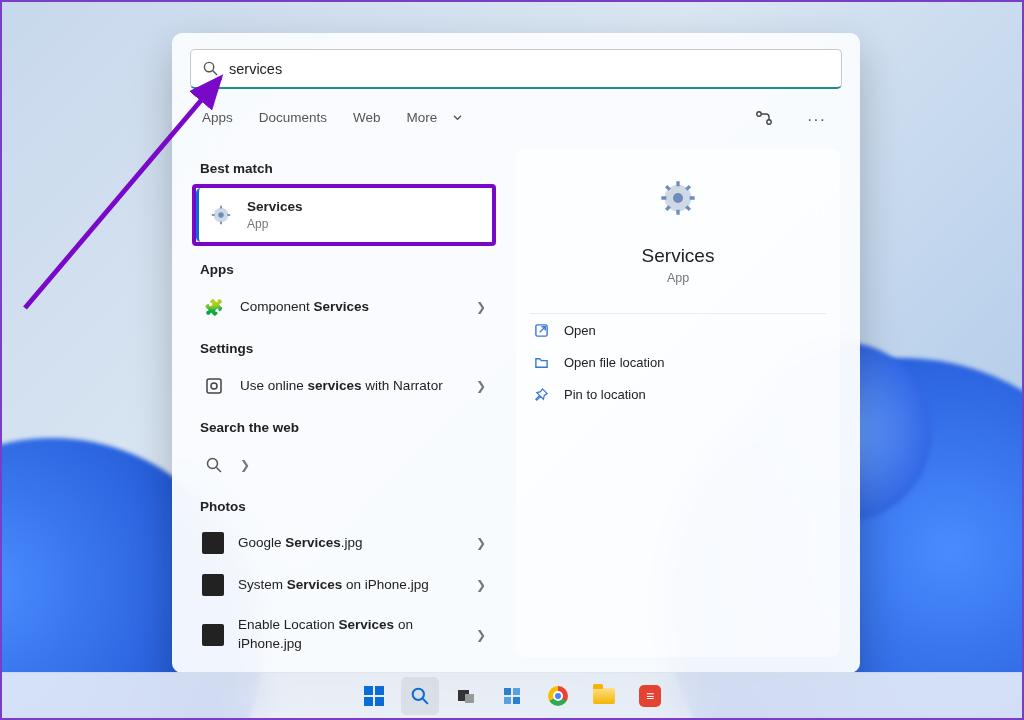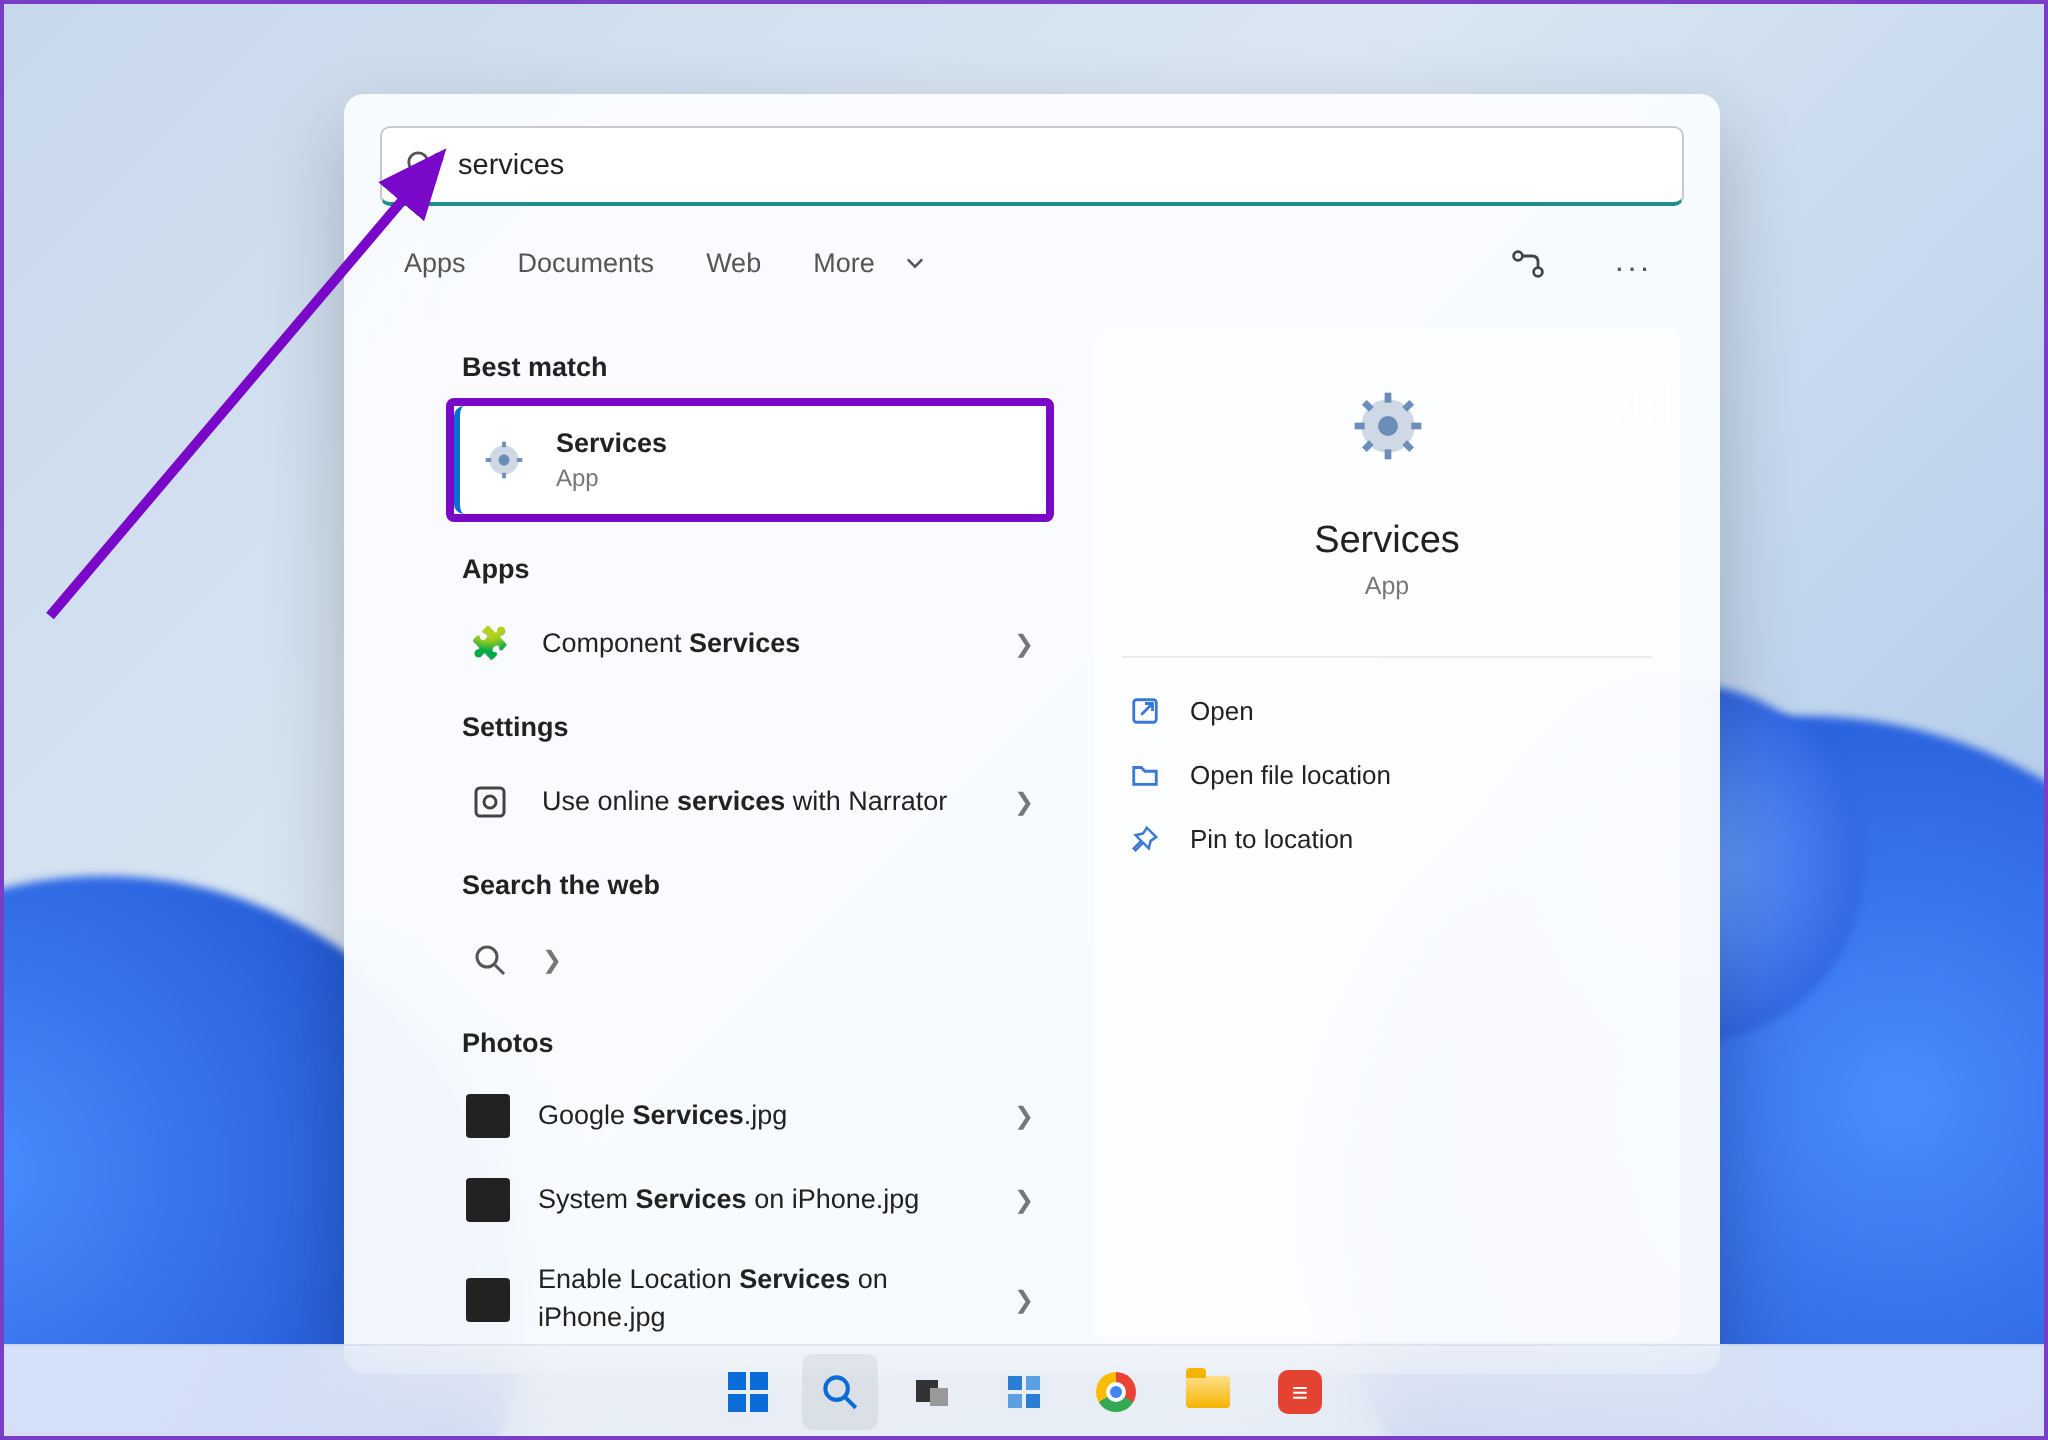--- a/index.html
+++ b/index.html
@@ -10,21 +10,21 @@
     border: 2px solid #7a3ec6;
   }
   
   .bloom { position: absolute; border-radius: 50%; filter: blur(2px); }
   .bloom.b1 { width: 420px; height: 420px; background: radial-gradient(circle at 35% 35%, #4a8cff 0%, #1b4fce 70%); left: -160px; bottom: -140px; }
   .bloom.b2 { width: 480px; height: 480px; background: radial-gradient(circle at 60% 40%, #4a8cff 0%, #1b4fce 70%); right: -120px; bottom: -120px; }
   .bloom.b3 { width: 180px; height: 180px; background: radial-gradient(circle at 50% 50%, #6aa1ff 0%, #2a5fe0 80%); right: 90px; top: 340px; }
 
   
   .panel {
-    position: absolute; left: 170px; top: 45px; width: 688px; height: 640px;
+    position: absolute; left: 170px; top: 31px; width: 688px; height: 640px;
     background: rgba(250,252,254,0.96);
     border-radius: 10px;
     box-shadow: 0 16px 40px rgba(0,0,0,0.22);
     display: flex; flex-direction: column;
     backdrop-filter: blur(18px);
     overflow: hidden;
   }
   .searchbar {
     margin: 16px 18px 0 18px;
     height: 40px; border: 1px solid #c9c9c9; border-radius: 5px;
@@ -40,21 +40,21 @@
   .tabs {
     display:flex; align-items:center; padding: 16px 30px 12px 30px;
     font-size:13.5px; color:#555; gap: 26px;
   }
   .tabs .tab { cursor:pointer; padding-bottom:6px; }
   .tabs .tab.more { display:flex; align-items:center; gap:16px; }
   .tabs .spacer { flex:1; }
   .tabs .tool { color:#555; font-size:16px; cursor:pointer; padding:4px; }
 
   .body {
-    flex:1; display:flex; padding: 2px 20px 16px 20px; gap: 20px; overflow:hidden;margin-left:31px;
+    flex:1; display:flex; padding: 2px 20px 16px 20px; gap: 20px; overflow:hidden;
   }
   .left { width: 304px; display:flex; flex-direction:column; overflow-y:auto; }
   .right {
     flex:1; background: rgba(255,255,255,0.45); border-radius:8px;
     padding: 28px 14px 14px 14px; display:flex; flex-direction:column; align-items:center;
   }
 
   .sect { font-size:13.5px; font-weight:600; color:#222; padding: 12px 8px 8px 8px; }
   .item {
     display:flex; align-items:center; padding: 10px 10px; border-radius:5px;
@@ -76,21 +76,21 @@
   .thumb {
     width:22px; height:22px; background:#222; flex-shrink:0; margin-right:14px; border-radius:2px;
   }
 
   
   .detail-icon {
     width:42px; height:42px; display:flex; align-items:center; justify-content:center;
   }
   .detail-title { font-size:19px; color:#222; margin-top:26px; }
   .detail-sub { font-size:12.5px; color:#777; margin-top:4px; margin-bottom:28px; }
-  .actions { width: 100%; border-top:1px solid rgba(0,0,0,0.07); padding-top:10px; }
+  .actions { width: 100%; border-top:1px solid rgba(0,0,0,0.07); padding-top:0; }
   .action {
     display:flex; align-items:center; gap:14px; padding:8px 4px; font-size:13px; color:#222;
     cursor:pointer; border-radius:4px;
   }
   .action .aicon { width:16px; height:16px; color:#3a78d6; display:flex; align-items:center; }
 
   
   .arrow {
     position:absolute; left: 18px; top: 68px; width: 220px; height: 240px; pointer-events:none;
   }

